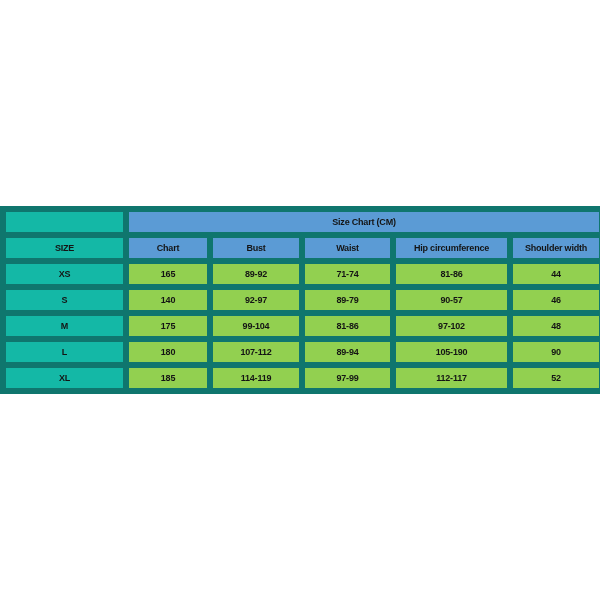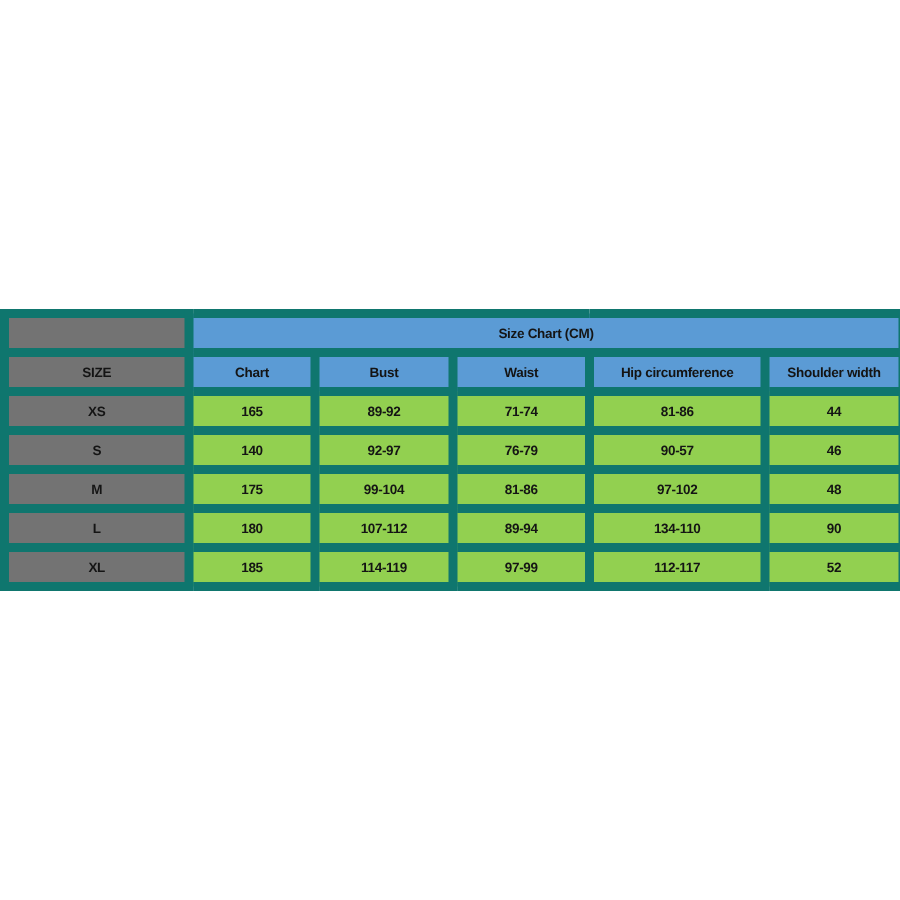--- a/index.html
+++ b/index.html
@@ -41,21 +41,21 @@
     font-size: 9px;
     line-height: 1;
     letter-spacing: -0.2px;
     font-weight: bold;
     color: #141414;
     padding: 4px;
     white-space: nowrap;
   }
 
   
-  .c-yellow { background: #737373; }
+  .c-yellow { background: #14b8a6; }
   .c-blue   { background: #5b9bd5; }
   .c-green  { background: #92d050; }
 
   
   .title-cell { font-weight: normal; }
 </style>
 </head>
 <body>
 
 <div id="chart-wrap">
@@ -90,40 +90,40 @@
         <td class="c-green">89-92</td>
         <td class="c-green">71-74</td>
         <td class="c-green">81-86</td>
         <td class="c-green">44</td>
       </tr>
 
       <tr>
         <td class="c-yellow">S</td>
         <td class="c-green">140</td>
         <td class="c-green">92-97</td>
-        <td class="c-green">76-79</td>
+        <td class="c-green">89-79</td>
         <td class="c-green">90-57</td>
         <td class="c-green">46</td>
       </tr>
 
       <tr>
         <td class="c-yellow">M</td>
         <td class="c-green">175</td>
         <td class="c-green">99-104</td>
         <td class="c-green">81-86</td>
         <td class="c-green">97-102</td>
         <td class="c-green">48</td>
       </tr>
 
       <tr class="short">
         <td class="c-yellow">L</td>
         <td class="c-green">180</td>
         <td class="c-green">107-112</td>
         <td class="c-green">89-94</td>
-        <td class="c-green">134-110</td>
+        <td class="c-green">105-190</td>
         <td class="c-green">90</td>
       </tr>
 
       <tr>
         <td class="c-yellow">XL</td>
         <td class="c-green">185</td>
         <td class="c-green">114-119</td>
         <td class="c-green">97-99</td>
         <td class="c-green">112-117</td>
         <td class="c-green">52</td>

